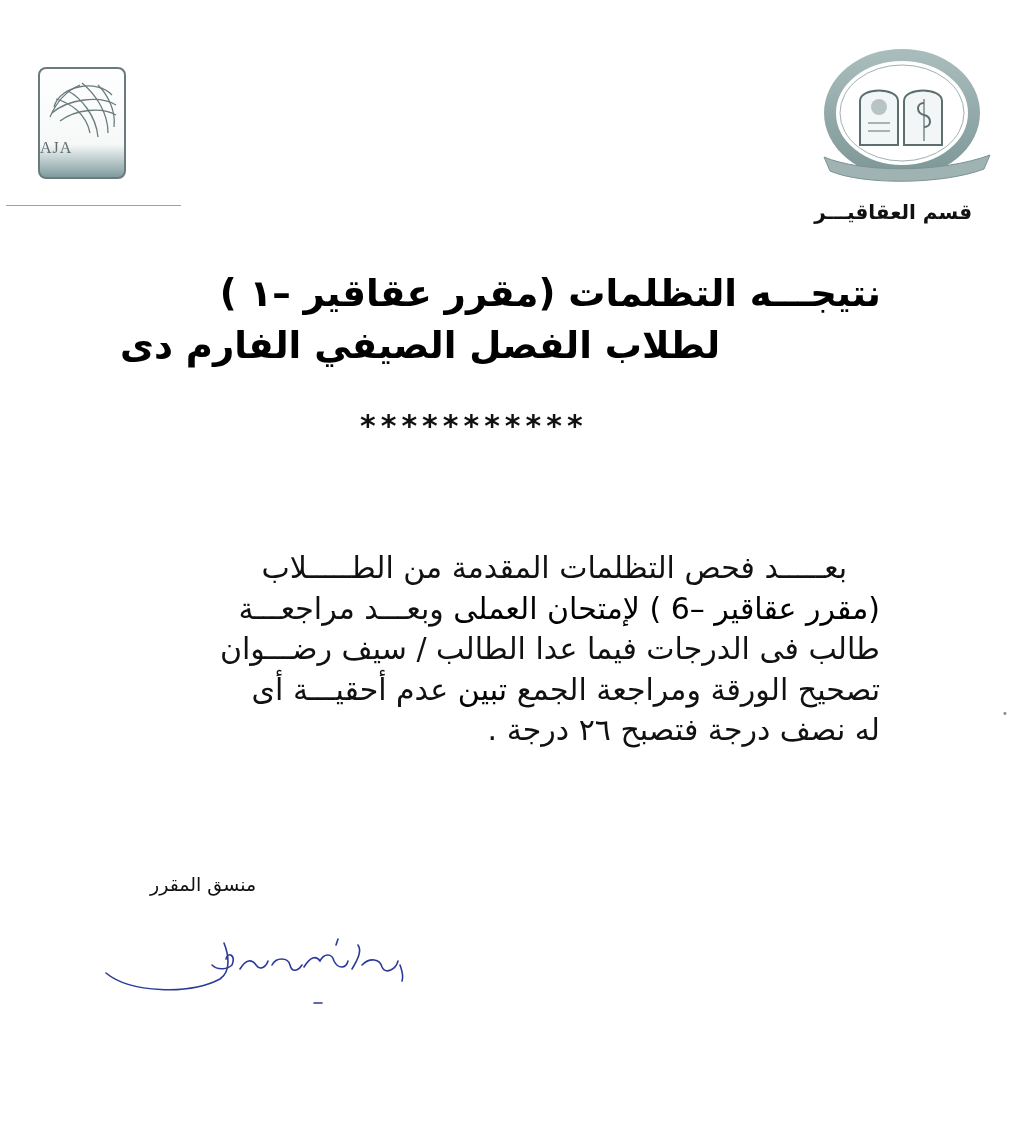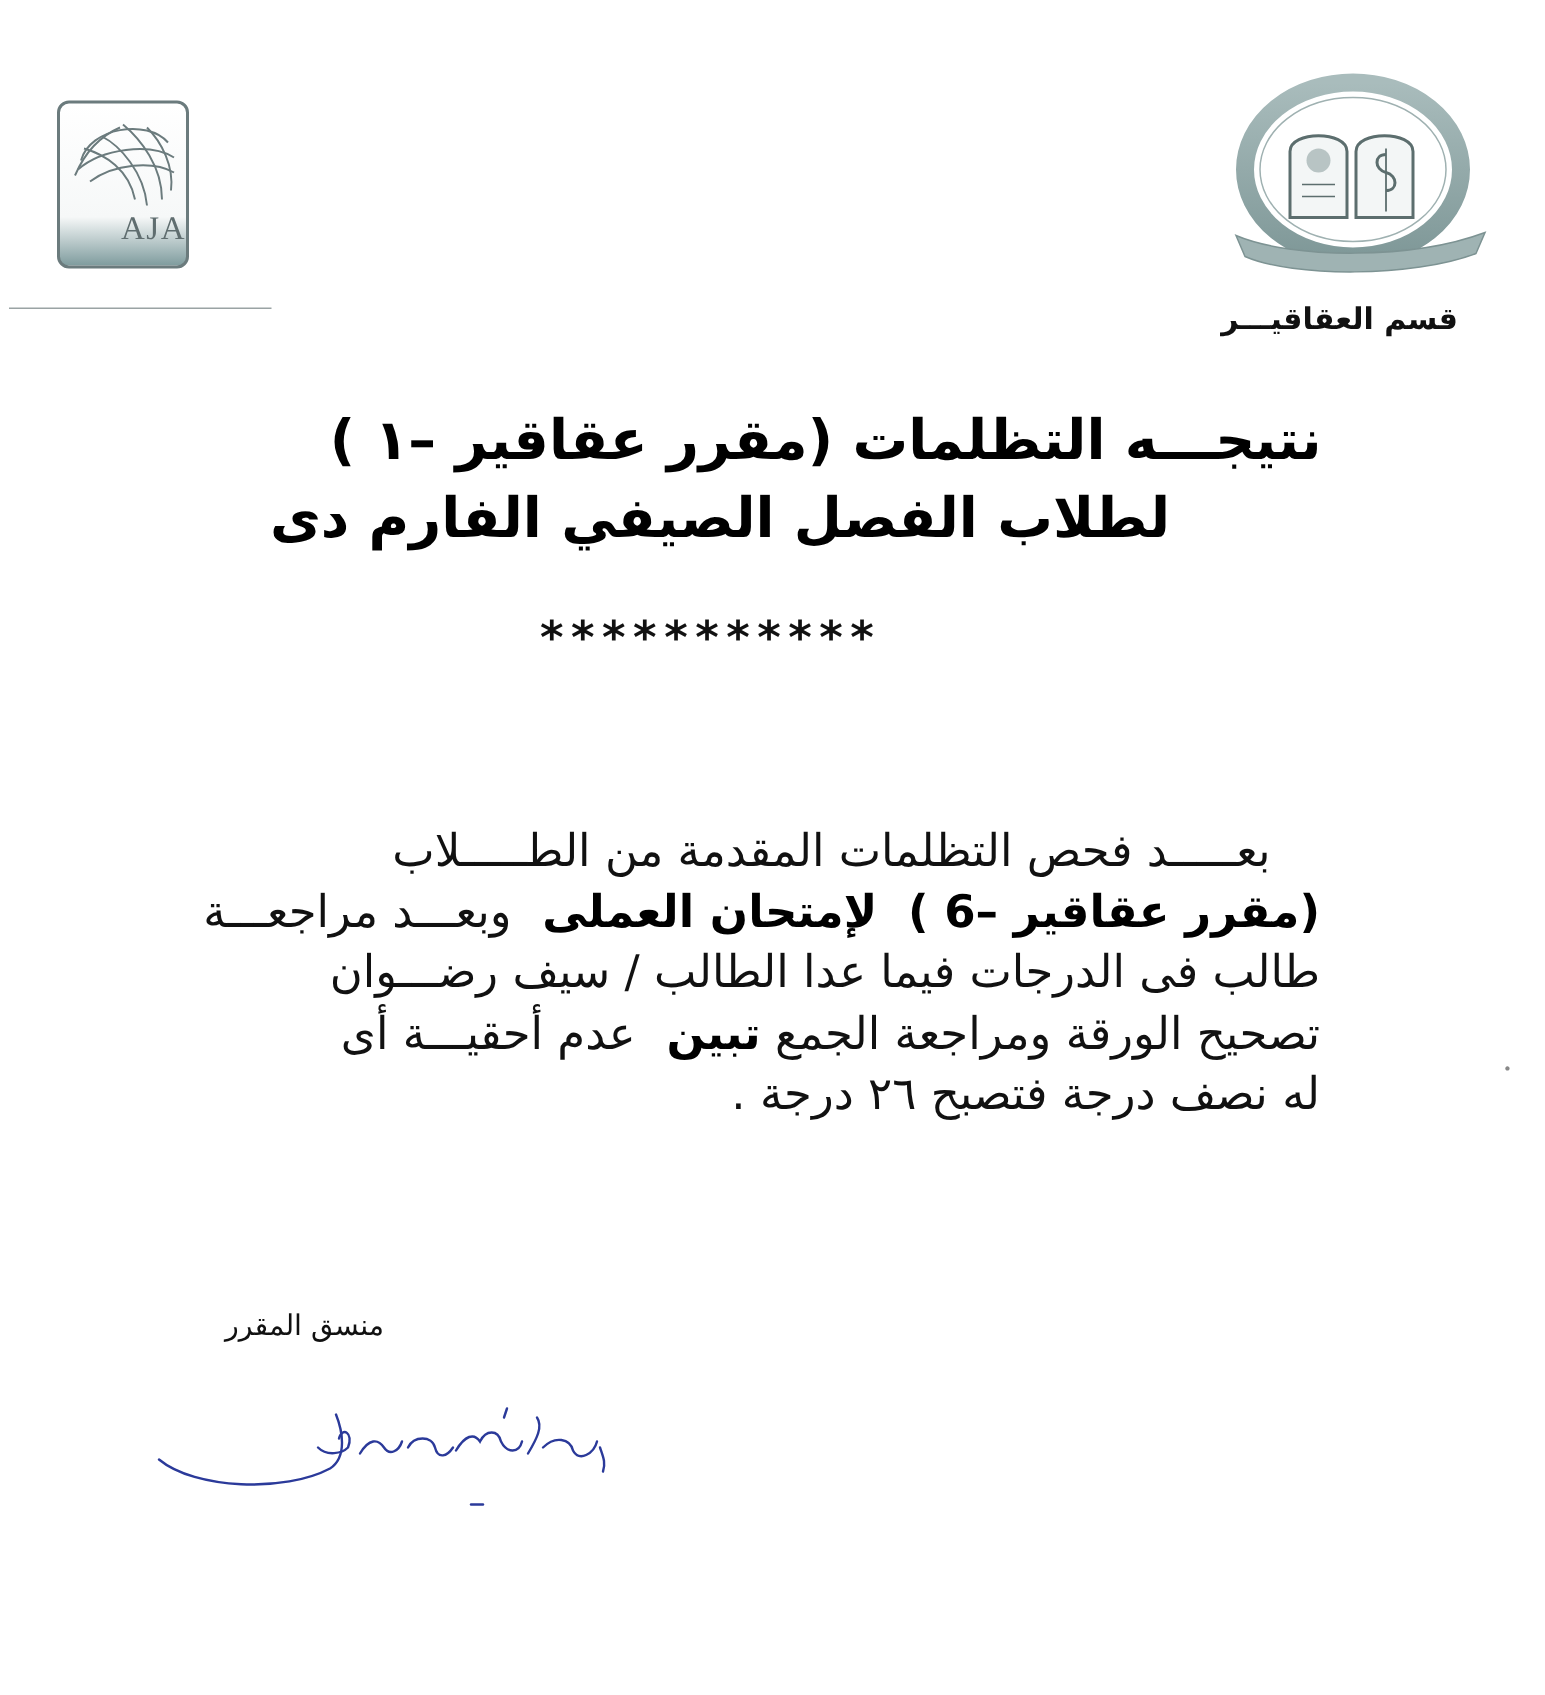--- a/index.html
+++ b/index.html
@@ -32,23 +32,23 @@
       border-radius: 8px;
       background: linear-gradient(to bottom, #ffffff 0%, #f6f8f8 70%, #7f9c9e 100%);
       box-sizing: border-box;
       overflow: hidden;
     }
     .logo-left svg { position: absolute; left: 6px; top: 8px; }
     .logo-left .aja-text {
       position: absolute;
       left: 0; right: 0;
       top: 70px;
-      text-align: right;
+      text-align: left;
       font-family: "Liberation Serif", serif;
-      font-size: 22px;
+      font-size: 16px;
       letter-spacing: 1px;
       color: #5f6d6f;
     }
     .left-rule {
       position: absolute;
       left: 6px;
       top: 205px;
       width: 175px;
       height: 0;
       border-top: 1px solid #9aa3a4;
@@ -82,21 +82,21 @@
       text-align: center;
     }
     .title-line {
       font-size: 37px;
       font-weight: bold;
       line-height: 52px;
       color: #000;
       white-space: nowrap;
     }
     .title-line.l1 { padding-right: 0; text-align: right; margin-right: 29px; }
-    .title-line.l2 { text-align: center; margin-right: 70px; }
+    .title-line.l2 { text-align: left; margin-right: 70px; }
     .stars {
       position: absolute;
       left: 360px;
       top: 408px;
       font-size: 30px;
       font-weight: bold;
       letter-spacing: 5px;
       color: #111;
       white-space: nowrap;
     }
@@ -112,21 +112,21 @@
       text-align-last: right;
       font-size: 30px;
       line-height: 40.5px;
       color: #111;
     }
     .body-line {
       display: block;
       white-space: nowrap;
     }
     .body-line.first { padding-right: 0; text-align: right; margin-right: 33px; }
-    .bold { font-weight: bold; color: #000; margin-left: 11px; }
+    .bold { font-weight: normal; color: #000; }
 
     .stray-mark {
       position: absolute;
       left: 1002px;
       top: 711px;
       width: 6px;
       height: 6px;
       color: #888;
       font-size: 10px;
       line-height: 6px;

